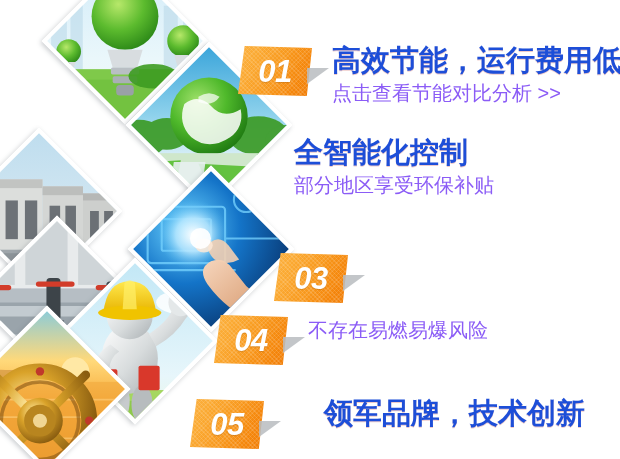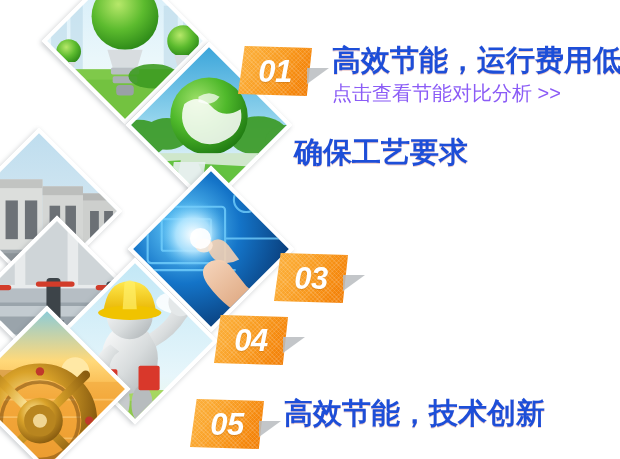--- a/index.html
+++ b/index.html
@@ -441,46 +441,48 @@
       <div class="badge-num">01</div>
     </div>
     <div class="feature-text">
       <div class="feature-title">高效节能，运行费用低</div>
       <div class="feature-sub">点击查看节能对比分析 &gt;&gt;</div>
     </div>
   </div>
 
   <div class="feature-row" style="left:294px; top:136px;">
     <div class="feature-text">
-      <div class="feature-title">确保工艺要求</div>
+      <div class="feature-title">全智能化控制</div>
+      <div class="feature-sub">部分地区享受环保补贴</div>
     </div>
   </div>
 
   <div class="feature-row" style="left:274px; top:227px;margin-top:24px;">
     <div class="badge-wrap">
       <div class="badge-shape"></div>
       <div class="badge-tail"></div>
       <div class="badge-num">03</div>
     </div>
   </div>
 
   <div class="feature-row" style="left:214px; top:313px;">
     <div class="badge-wrap">
       <div class="badge-shape"></div>
       <div class="badge-tail"></div>
       <div class="badge-num">04</div>
     </div>
     <div class="feature-text">
-    </div>
-  </div>
-
-  <div class="feature-row" style="left:190px; top:397px;">
+      <div class="feature-sub">不存在易燃易爆风险</div>
+    </div>
+  </div>
+
+  <div class="feature-row" style="left:190px; top:397px;gap:40px;">
     <div class="badge-wrap">
       <div class="badge-shape"></div>
       <div class="badge-tail"></div>
       <div class="badge-num">05</div>
     </div>
     <div class="feature-text">
-      <div class="feature-title">高效节能，技术创新</div>
+      <div class="feature-title">领军品牌，技术创新</div>
     </div>
   </div>
 
 </div>
 
 </body></html>

